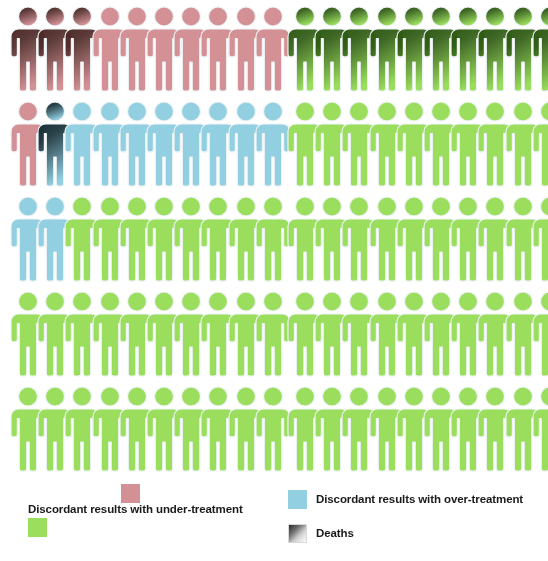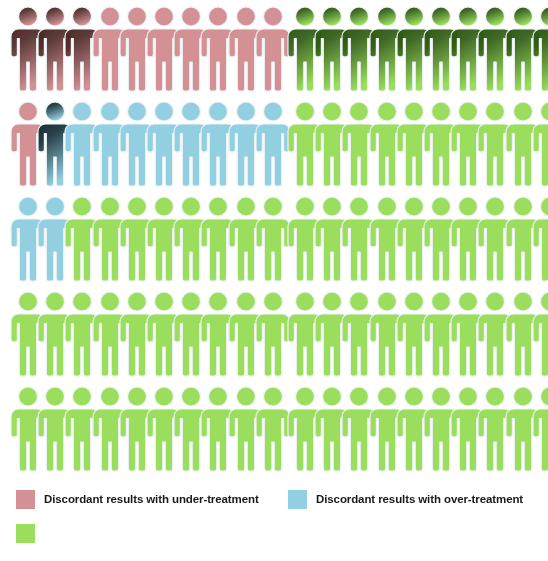--- a/index.html
+++ b/index.html
@@ -76,21 +76,21 @@
   .legend-row.r1 { top: 14px; }
   .legend-row.r2 { top: 48px; }
 
   .legend-item {
     position: absolute;
     top: 0;
     display: flex;
     align-items: center;
     height: 30px;
   }
-  .legend-item.col1 { left: 16px; }
+  .legend-item.col1 { left: 28px; flex-direction: column; }
   .legend-item.col2 { left: 288px; }
 
   .swatch {
     width: 19px;
     height: 19px;
     flex: 0 0 19px;
     margin-right: 9px;
   }
   .swatch.deaths {
     background: linear-gradient(135deg, #2b2b2b 0%, #6e6e6e 32%, #cfcfcf 62%, #ffffff 100%);
@@ -855,17 +855,21 @@
       <div class="legend-item col2">
         <span class="swatch over" style="background: rgb(146, 207, 225);"></span>
         <span class="legend-label">Discordant results with over-treatment</span>
       </div>
     </div>
 
     <div class="legend-row r2">
       <div class="legend-item col1">
         <span class="swatch concordant" style="background: rgb(155, 222, 94);"></span>
       </div>
+      <div class="legend-item col2">
+        <span class="swatch deaths"></span>
+        <span class="legend-label">Deaths</span>
+      </div>
     </div>
 
   </div>
 
 </div>
 
 </body></html>

